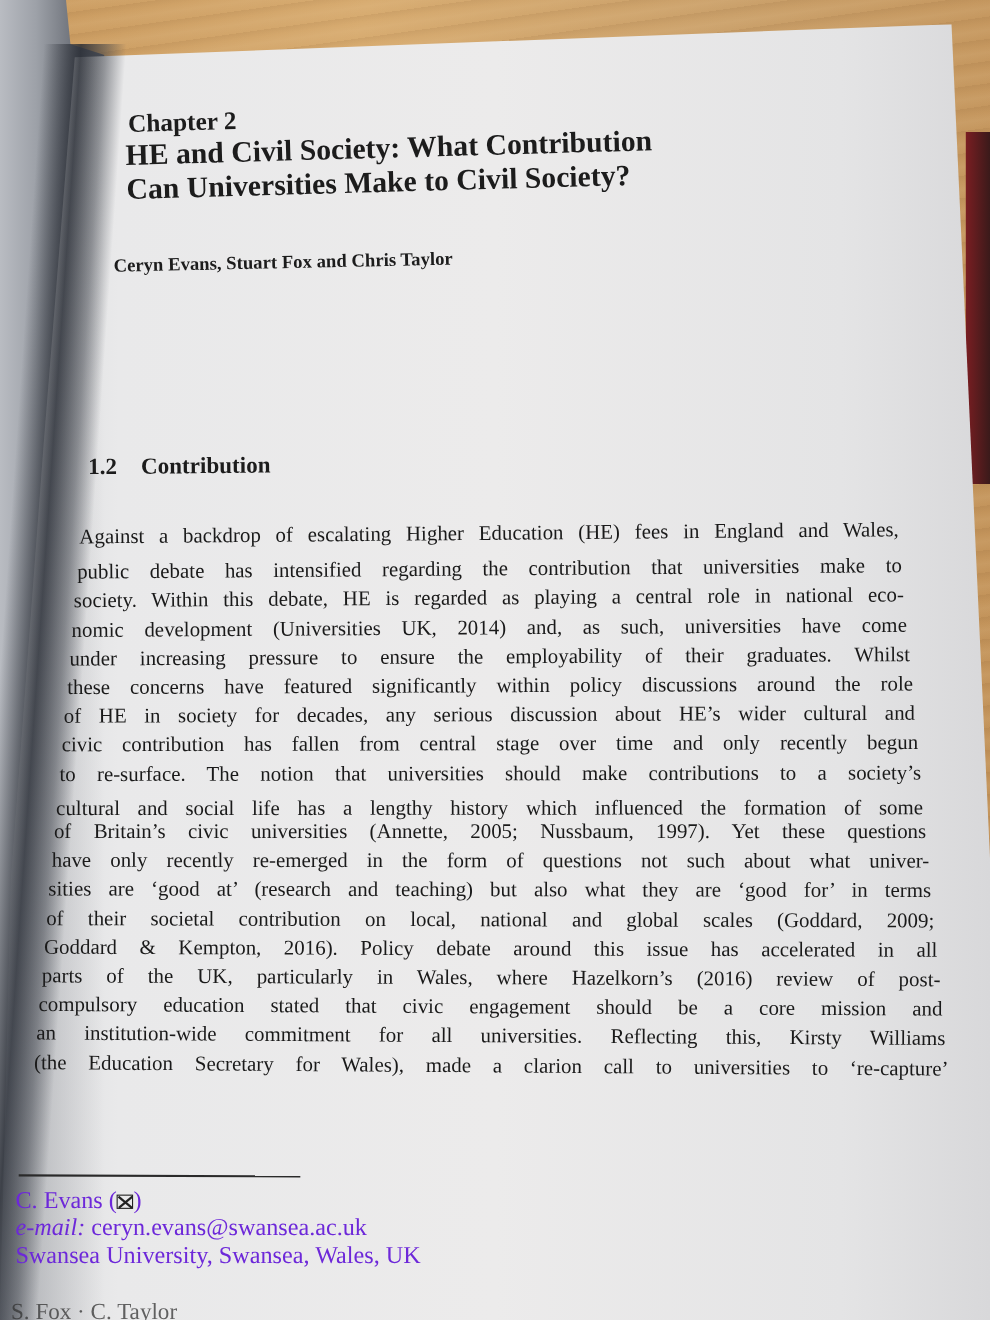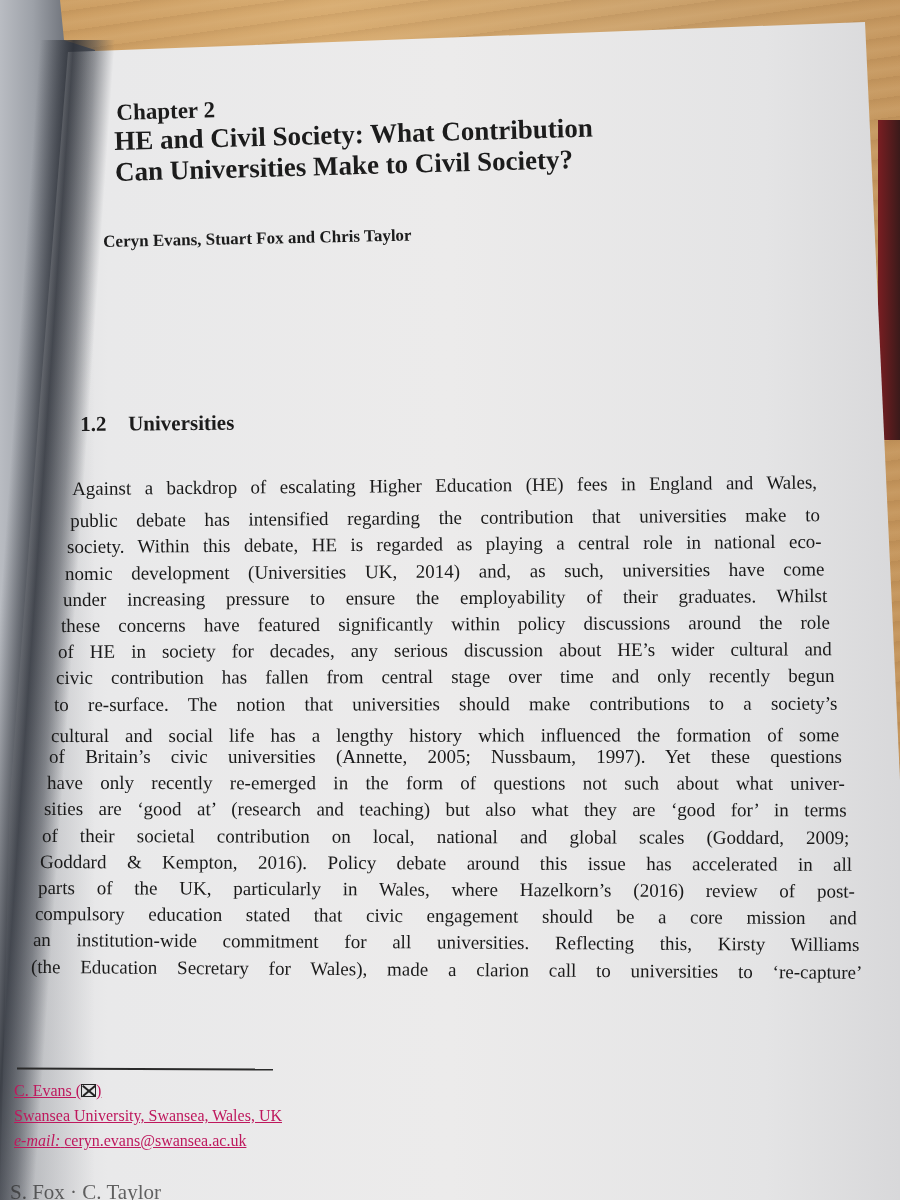--- a/index.html
+++ b/index.html
@@ -71,21 +71,21 @@
     }
     .body-line {
       position:absolute; white-space:nowrap;
       transform-origin:left top;
     }
     .footnote-rule {
       position:absolute; left:17px; top:1068px; width:256px; height:2px; background:#2a2a2a;
       transform: rotate(0.2deg);
     }
     .footnote {
-      position:absolute; left:14px; top:1078px; font-size:16px; line-height:25px; color:#be185d;text-decoration:underline;
+      position:absolute; left:14px; top:1078px; font-size:22px; line-height:25px; color:#6d28d9;
     }
     .footnote .email-label { font-style:italic; }
     .env-icon {
       display:inline-block; width:15px; height:13px; border:1.5px solid #222; position:relative; vertical-align:-1px; box-sizing:border-box;
     }
     .env-icon::before, .env-icon::after {
       content:""; position:absolute; left:-1px; top:5px; width:16px; height:1.5px; background:#222;
     }
     .env-icon::before { transform: rotate(40deg); }
     .env-icon::after { transform: rotate(-40deg); }
@@ -107,21 +107,21 @@
 
   <div class="title-block">
     <div class="chapter-label">Chapter 2</div>
     <div class="chapter-title">HE and Civil Society: What Contribution</div>
     <div class="chapter-title">Can Universities Make to Civil Society?</div>
   </div>
 
   <div class="authors">Ceryn Evans, Stuart Fox and Chris Taylor</div>
 
   <div class="section-heading">
-    <span class="num">1.2</span><span>Universities</span>
+    <span class="num">1.2</span><span>Contribution</span>
   </div>
 
   <div class="body-lines" id="body-lines">
       <div class="body-line" style="left: 72px; top: 0px; width: 745px; transform: rotate(-0.5deg); text-align: justify; text-align-last: justify;">Against a backdrop of escalating Higher Education (HE) fees in England and Wales,</div>
       <div class="body-line" style="left: 69.7px; top: 32.2px; width: 749.8px; transform: rotate(-0.45deg); text-align: justify; text-align-last: justify;">public debate has intensified regarding the contribution that universities make to</div>
       <div class="body-line" style="left: 67.4px; top: 58.4px; width: 754.6px; transform: rotate(-0.4deg); text-align: justify; text-align-last: justify;">society. Within this debate, HE is regarded as playing a central role in national eco-</div>
       <div class="body-line" style="left: 65.1px; top: 84.6px; width: 759.4px; transform: rotate(-0.35deg); text-align: justify; text-align-last: justify;">nomic development (Universities UK, 2014) and, as such, universities have come</div>
       <div class="body-line" style="left: 62.8px; top: 110.8px; width: 764.2px; transform: rotate(-0.3deg); text-align: justify; text-align-last: justify;">under increasing pressure to ensure the employability of their graduates. Whilst</div>
       <div class="body-line" style="left: 60.5px; top: 137px; width: 769px; transform: rotate(-0.25deg); text-align: justify; text-align-last: justify;">these concerns have featured significantly within policy discussions around the role</div>
       <div class="body-line" style="left: 58.2px; top: 163.2px; width: 773.8px; transform: rotate(-0.2deg); text-align: justify; text-align-last: justify;">of HE in society for decades, any serious discussion about HE’s wider cultural and</div>
@@ -138,21 +138,21 @@
       <div class="body-line" style="left: 32.9px; top: 451.4px; width: 826.6px; transform: rotate(0.35deg); text-align: justify; text-align-last: justify;">an institution-wide commitment for all universities. Reflecting this, Kirsty Williams</div>
       <div class="body-line" style="left: 30.6px; top: 477.6px; width: 831.4px; transform: rotate(0.4deg); text-align: justify; text-align-last: justify;">(the Education Secretary for Wales), made a clarion call to universities to ‘re-capture’</div>
     </div>
 
   <div class="footnote-rule"></div>
 
   <div class="footnote">
     <div>
       <span>C. Evans (</span><span class="env-icon"></span><span>)</span>
     </div>
-    <div>Swansea University, Swansea, Wales, UK</div>
     <div>
       <span class="email-label">e-mail:</span>
       <span>ceryn.evans@swansea.ac.uk</span>
     </div>
+    <div>Swansea University, Swansea, Wales, UK</div>
   </div>
 
   <div class="next-authors">S. Fox · C. Taylor</div>
 </div>
 
 </body></html>

